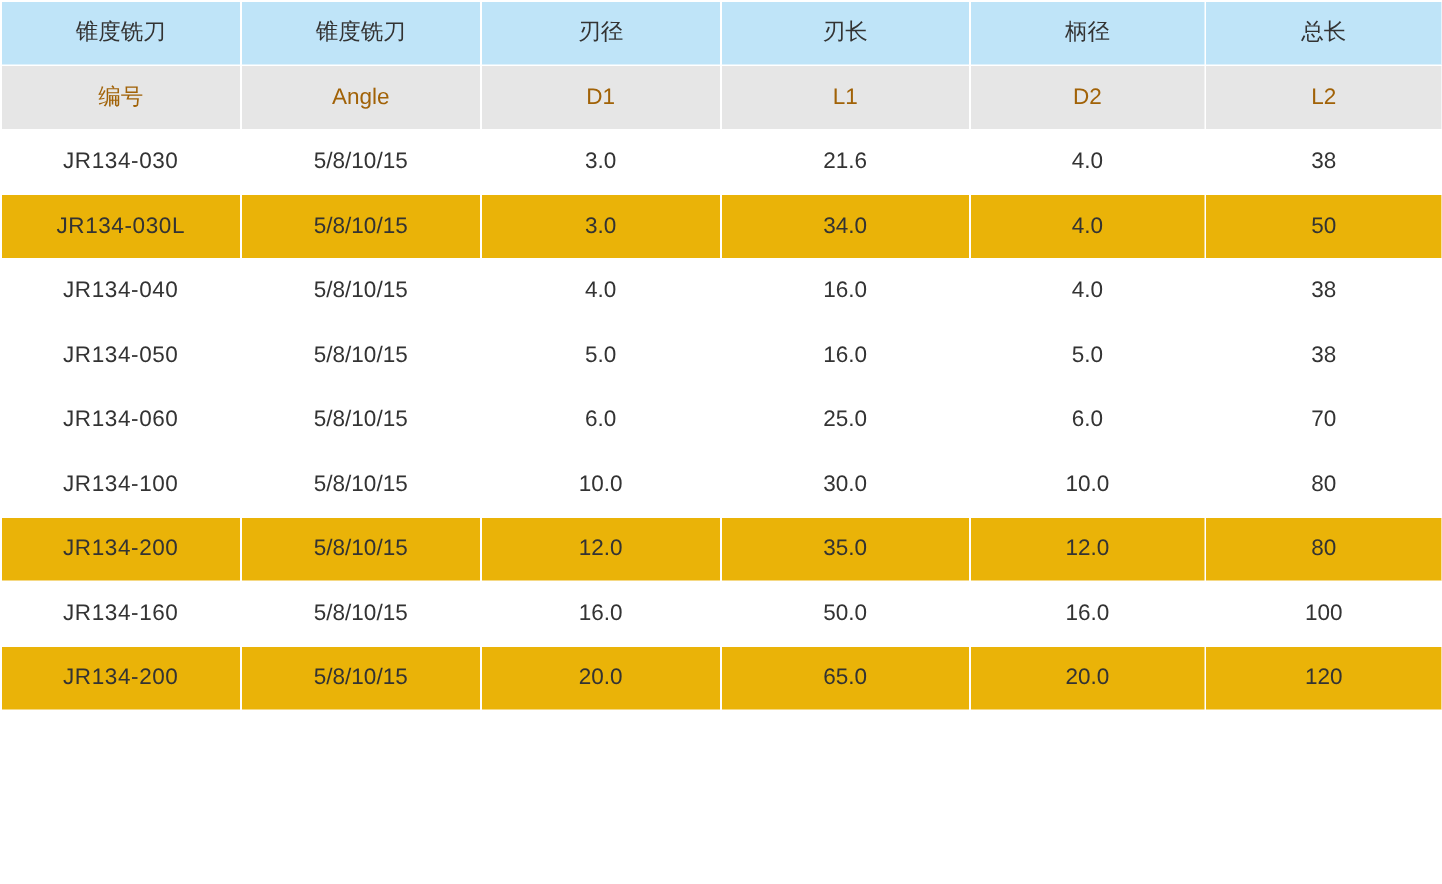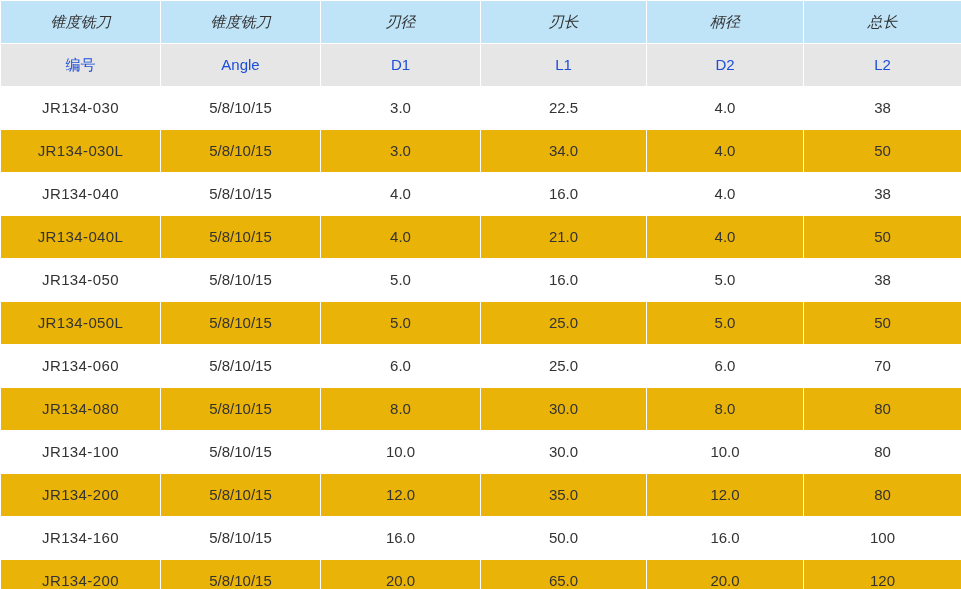--- a/index.html
+++ b/index.html
@@ -37,25 +37,24 @@
     line-height: 42px;
     white-space: nowrap;
     overflow: hidden;
   }
   tr.head-row th {
     background: #bfe4f8;
     color: #333333;
     font-size: 16px;
     height: 45px;
     line-height: 45px;
-    font-style: italic;
   }
   tr.sub-row td {
     background: #e6e6e6;
-    color: #1d4ed8;
+    color: #a16207;
     font-size: 15px;
     height: 44px;
     line-height: 44px;
   }
   tr.body-row.odd td {
     background: #ffffff;
   }
   tr.body-row.even td {
     background: #eab308;
   }
@@ -98,79 +97,55 @@
       <td>L1</td>
       <td>D2</td>
       <td>L2</td>
     </tr>
   </thead>
   <tbody>
     <tr class="body-row odd">
       <td class="col-0">JR134-030</td>
       <td>5/8/10/15</td>
       <td>3.0</td>
-      <td>22.5</td>
+      <td>21.6</td>
       <td>4.0</td>
       <td>38</td>
     </tr>
     <tr class="body-row even">
       <td class="col-0">JR134-030L</td>
       <td>5/8/10/15</td>
       <td>3.0</td>
       <td>34.0</td>
       <td>4.0</td>
       <td>50</td>
     </tr>
     <tr class="body-row odd">
       <td class="col-0">JR134-040</td>
       <td>5/8/10/15</td>
       <td>4.0</td>
       <td>16.0</td>
       <td>4.0</td>
       <td>38</td>
     </tr>
-    <tr class="body-row even">
-      <td class="col-0">JR134-040L</td>
-      <td>5/8/10/15</td>
-      <td>4.0</td>
-      <td>21.0</td>
-      <td>4.0</td>
-      <td>50</td>
-    </tr>
     <tr class="body-row odd">
       <td class="col-0">JR134-050</td>
       <td>5/8/10/15</td>
       <td>5.0</td>
       <td>16.0</td>
       <td>5.0</td>
       <td>38</td>
     </tr>
-    <tr class="body-row even">
-      <td class="col-0">JR134-050L</td>
-      <td>5/8/10/15</td>
-      <td>5.0</td>
-      <td>25.0</td>
-      <td>5.0</td>
-      <td>50</td>
-    </tr>
     <tr class="body-row odd">
       <td class="col-0">JR134-060</td>
       <td>5/8/10/15</td>
       <td>6.0</td>
       <td>25.0</td>
       <td>6.0</td>
       <td>70</td>
-    </tr>
-    <tr class="body-row even">
-      <td class="col-0">JR134-080</td>
-      <td>5/8/10/15</td>
-      <td>8.0</td>
-      <td>30.0</td>
-      <td>8.0</td>
-      <td>80</td>
     </tr>
     <tr class="body-row odd">
       <td class="col-0">JR134-100</td>
       <td>5/8/10/15</td>
       <td>10.0</td>
       <td>30.0</td>
       <td>10.0</td>
       <td>80</td>
     </tr>
     <tr class="body-row even">

